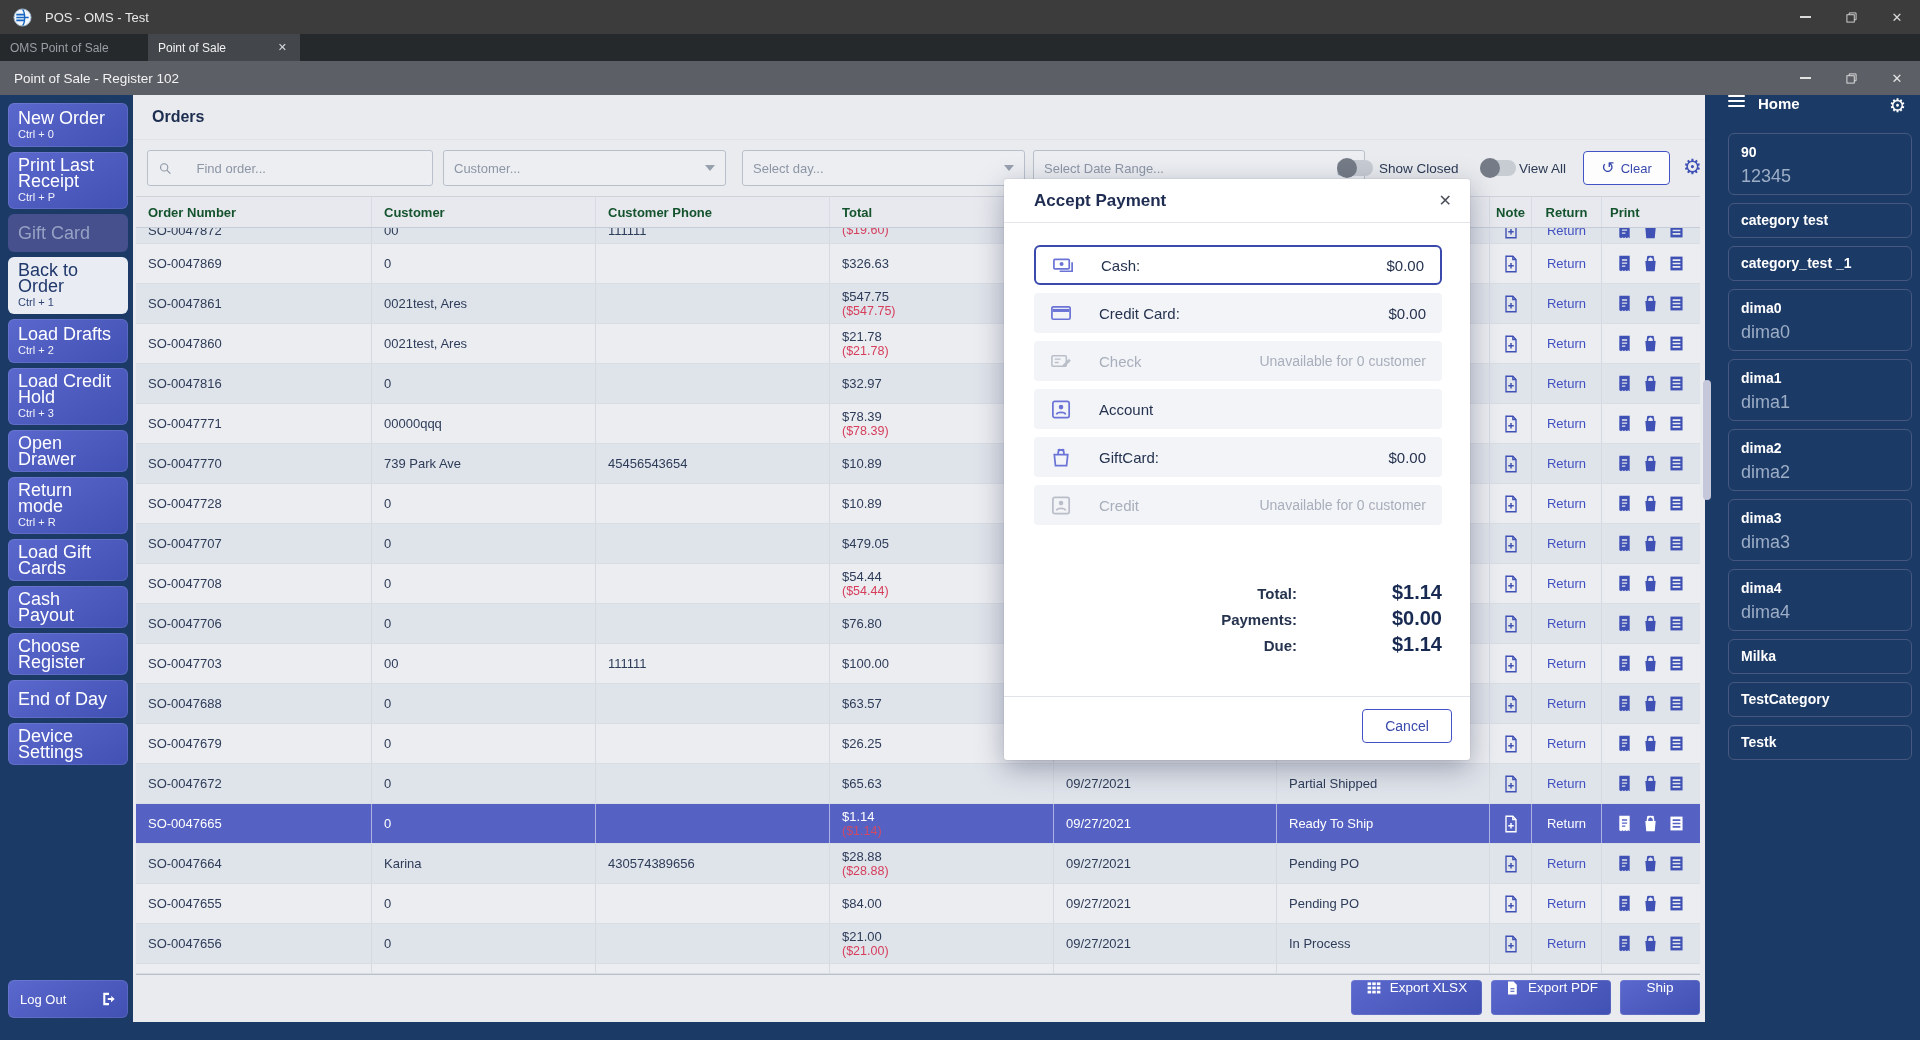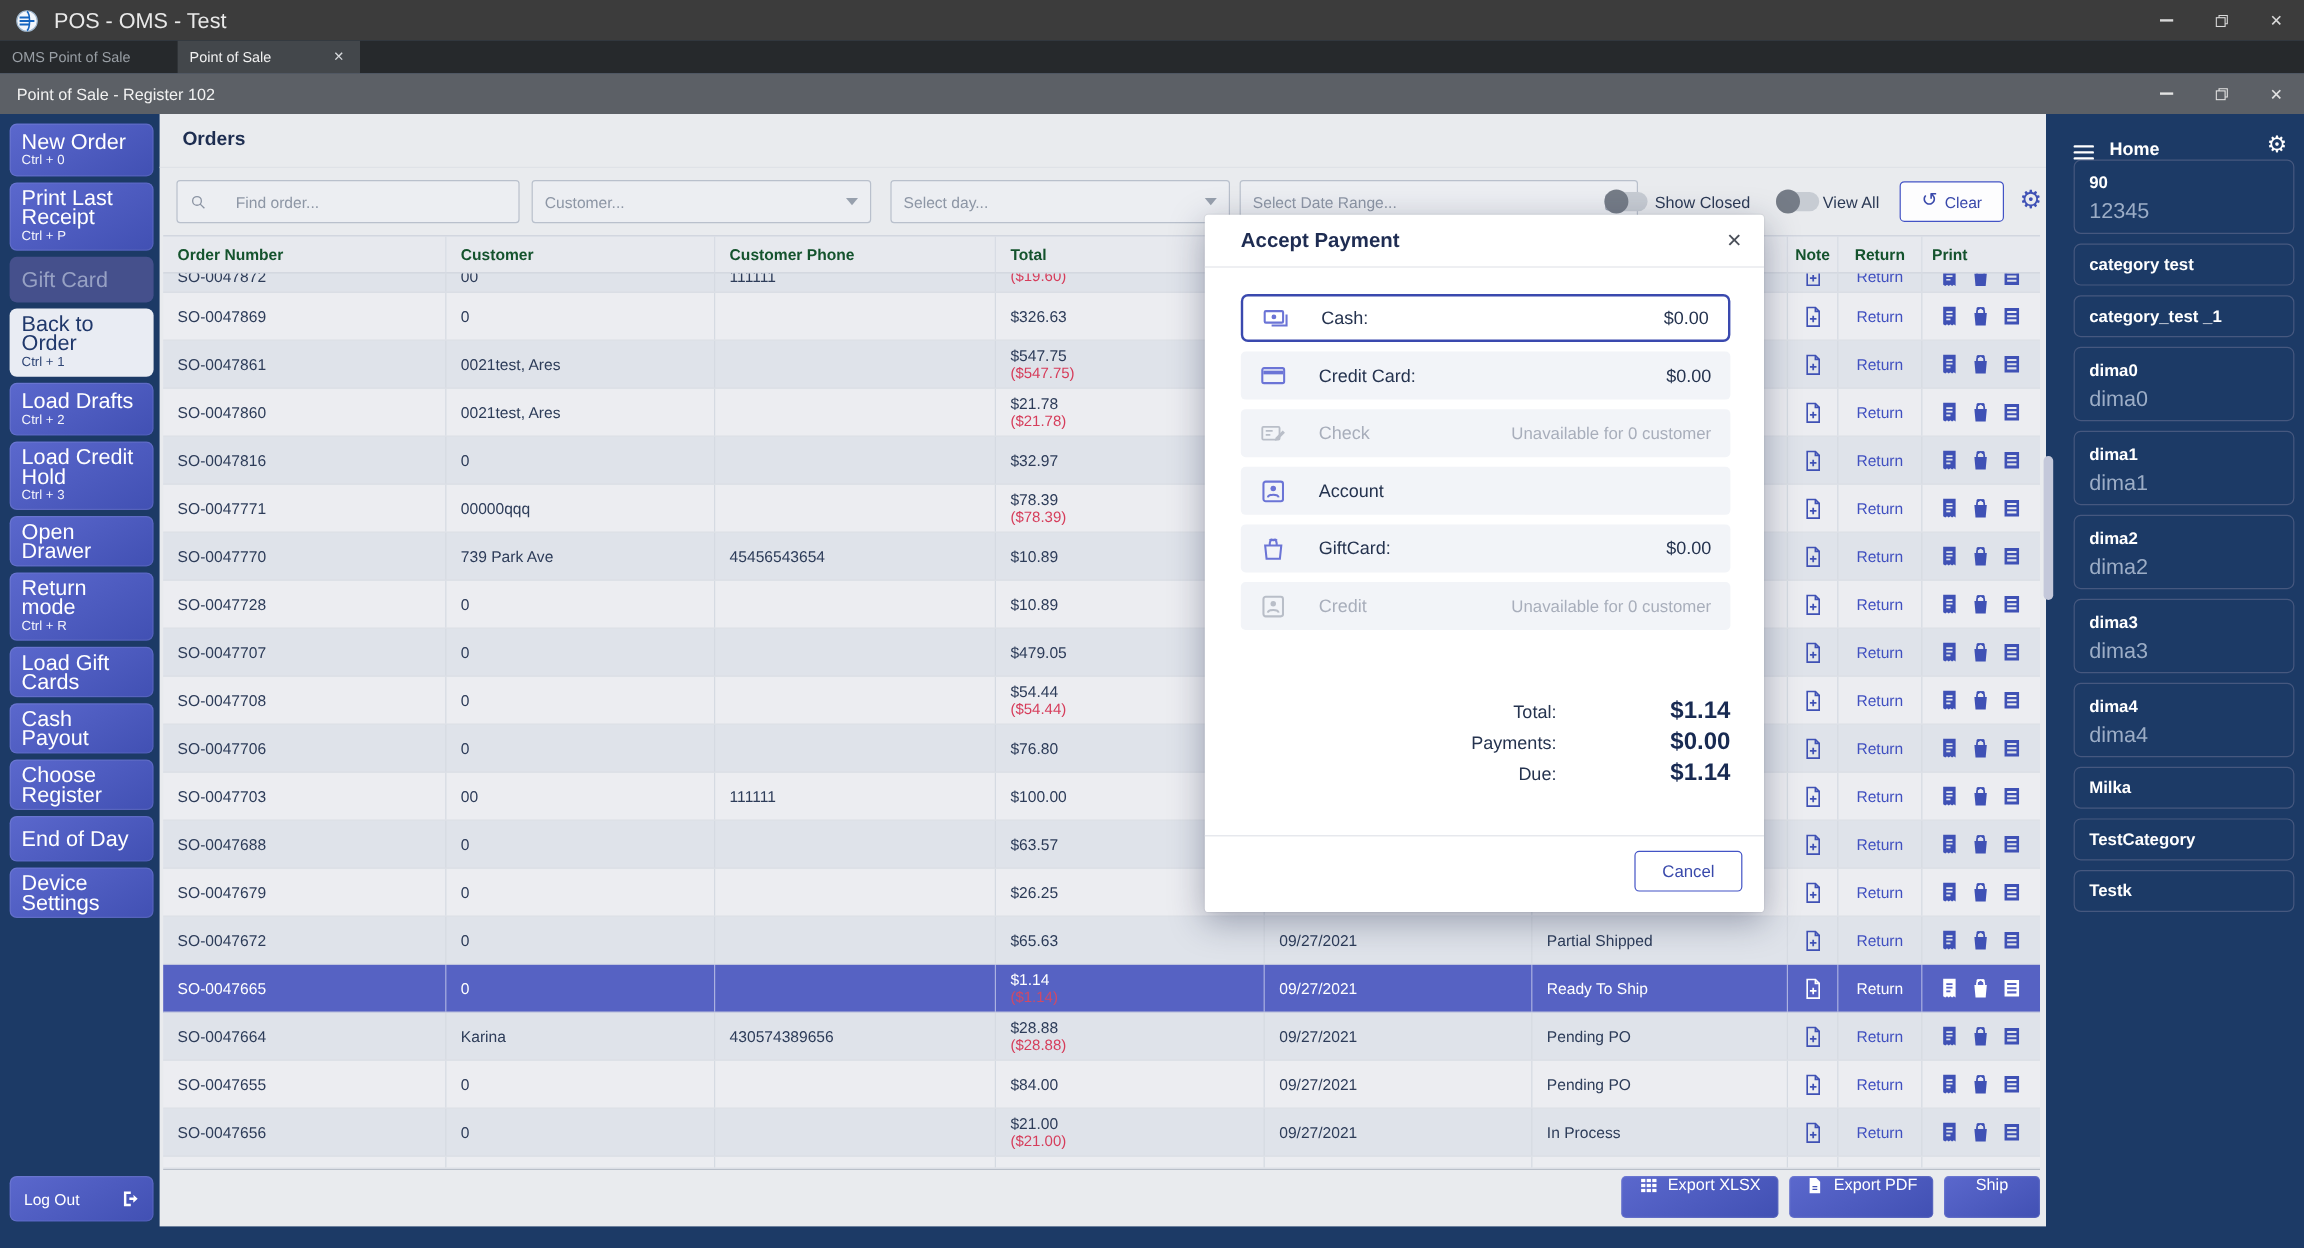--- a/index.html
+++ b/index.html
@@ -1,21 +1,21 @@
 <!DOCTYPE html>
 <html style="--navy_background: #1c3a66; --accent_indigo: #3f51b5; --button_gradient_start: #5b68cd; --button_gradient_end: #4150b3; --selected_row: #5662c3; --negative_amount: #d63d5b; --content_background: #e9ebee; --dialog_selected_border: #3a49ae; --titlebar: #3c3c3c; --titlebar_secondary: #5c6066;"><head>
 <meta charset="utf-8">
 <style>
 *{box-sizing:border-box;margin:0;padding:0}
 html,body{width:1920px;height:1040px;overflow:hidden}
 body{font-family:"Liberation Sans",sans-serif;background:var(--navy_background,#1c3a66);position:relative;color:#2d3c59}
 
 
 .titlebar{position:absolute;top:0;left:0;right:0;height:34px;background:var(--titlebar,#3c3c3c);display:flex;align-items:center;color:#e9e9e9}
-.titlebar .t-text{font-size:18px;margin-left:13px}
+.titlebar .t-text{font-size:13px;margin-left:13px}
 .win-controls{margin-left:auto;display:flex;height:100%}
 .win-btn{width:46px;height:100%;display:flex;align-items:center;justify-content:center;color:#d9d9d9;font-size:13px}
 .minbar{display:inline-block;width:11px;height:1.4px;background:currentColor}
 .tabbar{position:absolute;top:34px;left:0;right:0;height:27px;background:#26292c;display:flex;font-size:12px}
 .tab{width:148px;display:flex;align-items:center;padding:0 10px;color:#999fa5}
 .tab.active{width:152px;background:#43474b;color:#f1f1f1;justify-content:space-between}
 .tab-close{color:#d7dadd;font-size:11px;padding:0 3px}
 .titlebar2{position:absolute;top:61px;left:0;right:0;height:34px;background:var(--titlebar_secondary,#5c6066);display:flex;align-items:center;color:#f2f2f2}
 .titlebar2 .t-text{font-size:13.5px;margin-left:14px}
 .titlebar2 .win-btn{color:#e3e3e3}
@@ -89,21 +89,21 @@
 .footer{height:44px;display:flex;align-items:center;justify-content:flex-end;padding-right:5px;gap:9px}
 .btn-primary{height:35px;border-radius:4px;color:#fff;font-size:13.5px;display:flex;align-items:flex-start;justify-content:center;gap:8px;
  background:linear-gradient(150deg,var(--button_gradient_start,#5b68cd),var(--button_gradient_end,#4150b3));box-shadow:inset 0 0 0 1px rgba(255,255,255,.10)}
 .b-xlsx{width:131px}.b-pdf{width:120px}.b-ship{width:80px}
 
 
 .vscroll{position:absolute;left:1703px;top:380px;width:8px;height:120px;border-radius:4px;background:#c4c8da}
 
 
 .rightpanel{position:absolute;left:1706px;top:95px;width:214px;bottom:0;padding:0 8px 0 22px;color:#fff}
-.rp-header{height:38px;display:flex;align-items:flex-end;padding-right:6px}
+.rp-header{height:38px;display:flex;align-items:flex-start;padding-right:6px}
 .hamburger{display:flex;flex-direction:column;gap:3px;margin-right:13px}
 .hamburger span{width:17px;height:2px;background:#fff;border-radius:1px}
 .rp-home{font-size:15px;font-weight:700}
 .rp-gear{margin-left:auto;font-size:19px;color:#fff;line-height:22px}
 .cat-card{border:1px solid #46587f;border-radius:6px;margin-bottom:8px;padding:8px 12px}
 .cat-card.two{padding:10px 12px 11px}
 .cat-title{font-size:14px;font-weight:700;line-height:17px}
 .cat-sub{font-size:18px;color:#9cadc6;margin-top:8px;line-height:14px}
 
 
@@ -115,21 +115,21 @@
 .dlg-body{padding:22px 28px 0 30px}
 .pay-row{height:40px;border-radius:4px;background:#f2f4f8;display:flex;align-items:center;padding:0 16px;margin-bottom:8px;font-size:15px;color:#25334f}
 .pay-row.selected{background:#fff;border:2px solid var(--dialog_selected_border,#3a49ae);border-radius:6px}
 .pay-icon{width:25px;margin-right:24px;color:#6b74d6;display:flex;flex:0 0 auto}
 .pay-value{margin-left:auto}
 .pay-row.disabled{color:#a8aebb}
 .pay-row.disabled .pay-icon{color:#b9bec8}
 .pay-row.disabled .pay-value{font-size:14px;color:#a8aebb}
 .summary{margin-top:56px}
 .sum-row{display:flex;justify-content:flex-end;align-items:baseline;margin-bottom:4px}
-.sum-label{font-size:15px;font-weight:400;color:#25334f}
+.sum-label{font-size:15px;font-weight:700;color:#25334f}
 .sum-value{width:145px;text-align:right;font-size:20px;font-weight:700;color:#182a52;line-height:22px}
 .dlg-footer{margin-top:41px;border-top:1px solid #e0e3e9;padding:12px 18px 0;display:flex;justify-content:flex-end}
 .cancel-btn{width:90px;height:34px;border:1px solid #4353c5;border-radius:4px;background:#fff;color:#3949ab;font-size:14px;display:flex;align-items:center;justify-content:center}
 </style>
 </head>
 <body>
 
 <div class="titlebar">
   <svg class="app-logo" viewBox="0 0 20 20">
       <circle cx="10" cy="10" r="9" fill="#f2f6fb"></circle>

